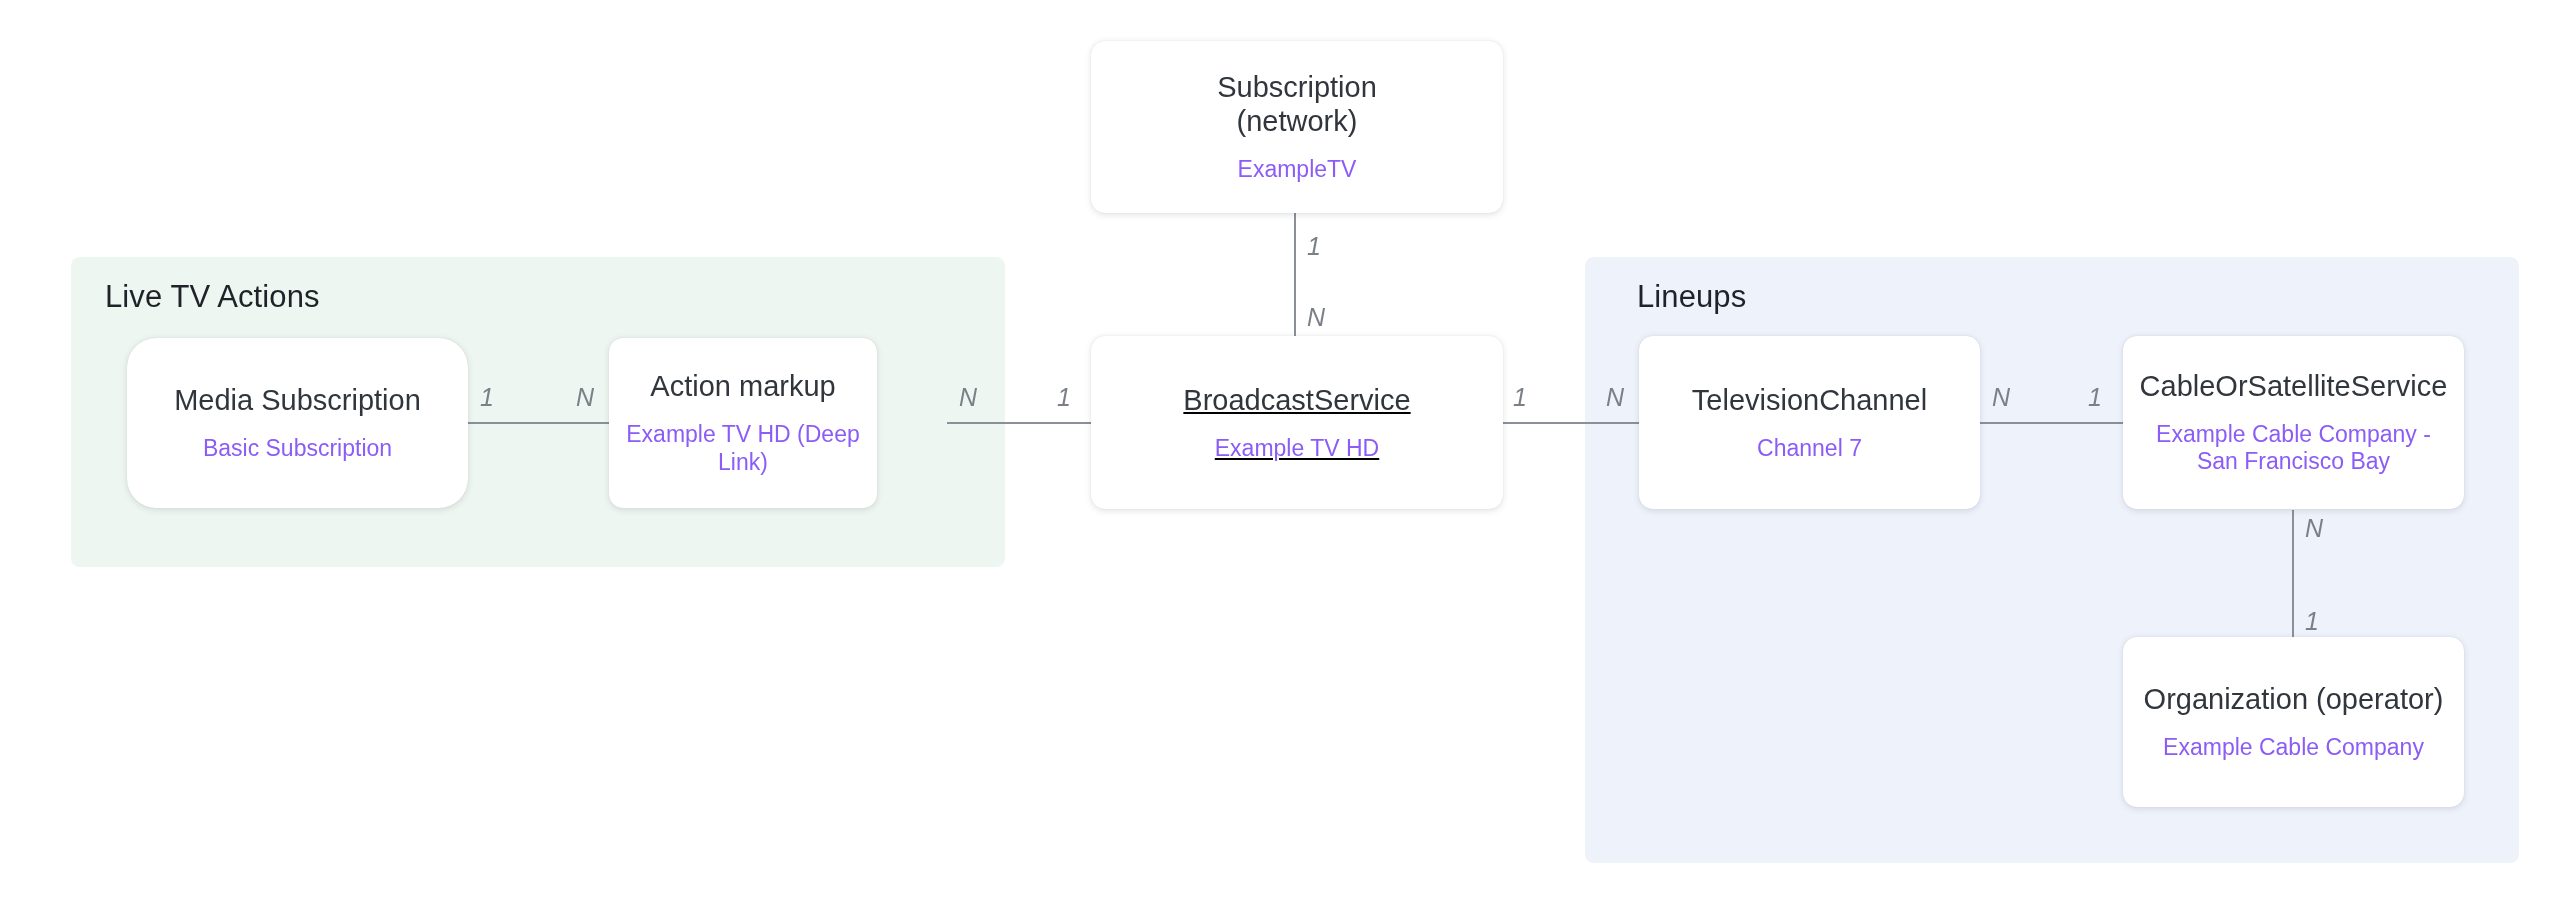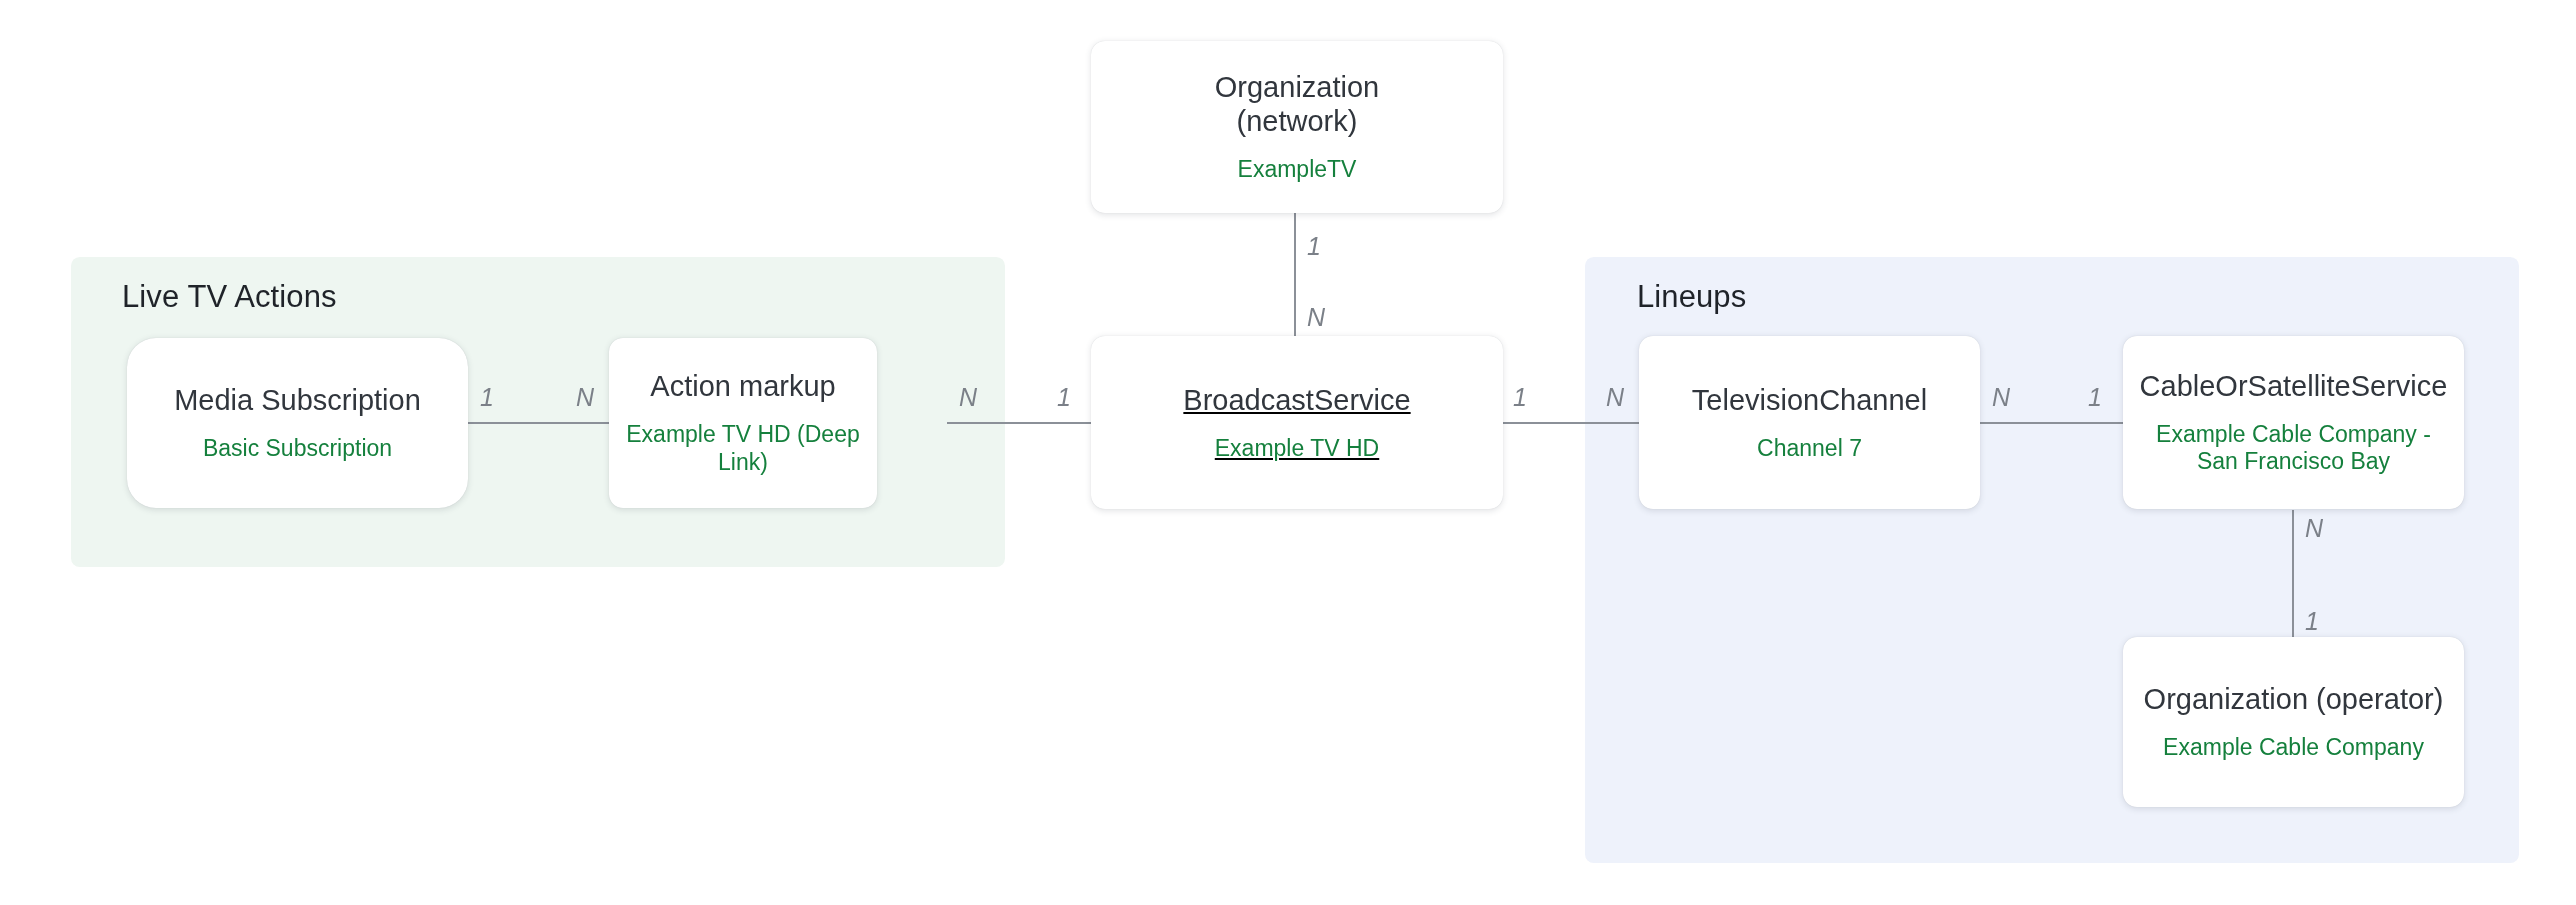--- a/index.html
+++ b/index.html
@@ -73,36 +73,36 @@
     font-weight: 400;
     color: #31363d;
     text-align: center;
     line-height: 1.18;
     white-space: pre-line;
   }
   .node-sub {
     margin-top: 17.7px;
     font-size: 23px;
     font-weight: 400;
-    color: #15803d;
+    color: #8b5cf6;
     text-align: center;
     line-height: 1.2;
     white-space: pre-line;
   }
 </style>
 </head>
 <body>
 
 <div id="canvas">
 
   <div class="group group-live" style="left:71px; top:257px; width:934px; height:310px;"></div>
 
   <div class="group group-lineup" style="left:1585px; top:257px; width:934px; height:606px;"></div>
 
-  <div class="group-title" style="left:122px; top:279px;">Live TV Actions</div>
+  <div class="group-title" style="left:105px; top:279px;">Live TV Actions</div>
 
   <div class="group-title" style="left:1637px; top:279px;">Lineups</div>
 
   <div class="edge-v" style="left:1294px; top:212px; height:124px;"></div>
 
   <div class="edge-h" style="left:467px; top:422px; width:142px;"></div>
 
   <div class="edge-h" style="left:947px; top:422px; width:146px;"></div>
 
   <div class="edge-h" style="left:1501px; top:422px; width:138px;"></div>
@@ -123,21 +123,21 @@
   <div class="edge-label" style="left:1513px; top:385px;">1</div>
   <div class="edge-label" style="left:1606px; top:385px;">N</div>
 
   <div class="edge-label" style="left:1992px; top:385px;">N</div>
   <div class="edge-label" style="left:2088px; top:385px;">1</div>
 
   <div class="edge-label" style="left:2305px; top:516px;">N</div>
   <div class="edge-label" style="left:2305px; top:609px;">1</div>
 
   <div class="node" style="left:1091px; top:41px; width:412px; height:172px;">
-    <div class="node-title">Organization
+    <div class="node-title">Subscription
 (network)</div>
     <div class="node-sub">ExampleTV</div>
   </div>
 
   <div class="node" style="left:127px; top:338px; width:341px; height:170px;border-radius:29px;">
     <div class="node-title">Media Subscription</div>
     <div class="node-sub">Basic Subscription</div>
   </div>
 
   <div class="node" style="left:609px; top:338px; width:268px; height:170px;">

